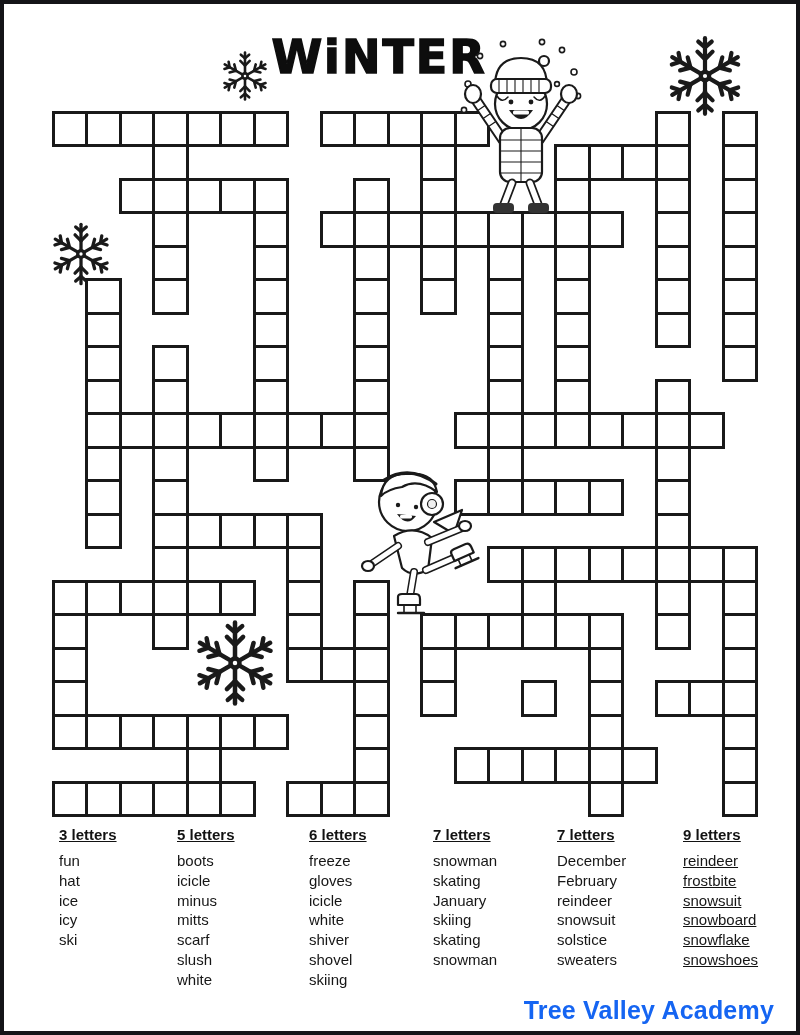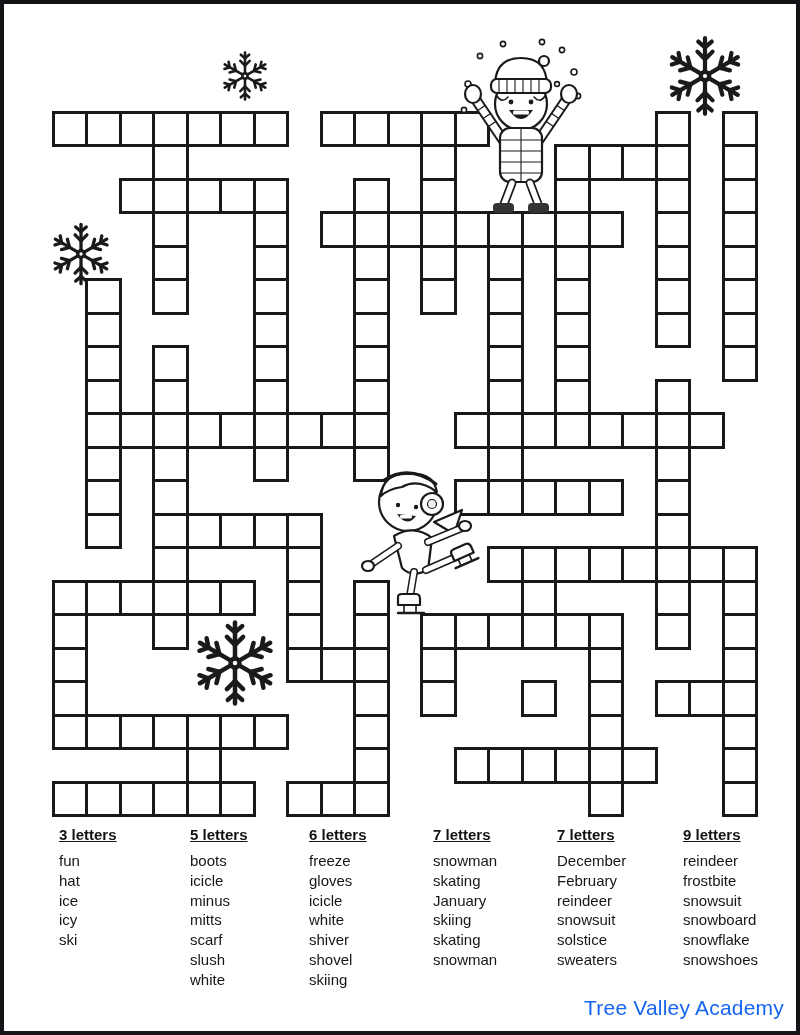--- a/index.html
+++ b/index.html
@@ -20,29 +20,30 @@
     background:#ffffff; border:3px solid #191919;
   }
   .illus { position:absolute; }
   .word-col { position:absolute; top:822px; }
   .word-heading {
     font-size:15px; font-weight:bold; text-decoration:underline;
     margin-bottom:8px; color:#121212;
   }
   .word-item { font-size:15px; line-height:19.8px; color:#161616; }
   .brand {
-    position:absolute; right:12px; top:992px;
-    font-size:21px; font-weight:normal; letter-spacing:0.2px;
+    position:absolute; right:22px; top:992px;
+    font-size:25px; font-weight:bold; letter-spacing:0.2px;
   }
 </style>
 </head>
 <body>
 
 <div class="page">
 
+  <div class="title">WiNTER</div>
 
   <div id="grid">
       <div class="grid-cell" style="left: 47.5px; top: 106.5px;"></div>
       <div class="grid-cell" style="left: 81px; top: 106.5px;"></div>
       <div class="grid-cell" style="left: 114.5px; top: 106.5px;"></div>
       <div class="grid-cell" style="left: 148px; top: 106.5px;"></div>
       <div class="grid-cell" style="left: 181.5px; top: 106.5px;"></div>
       <div class="grid-cell" style="left: 215px; top: 106.5px;"></div>
       <div class="grid-cell" style="left: 248.5px; top: 106.5px;"></div>
       <div class="grid-cell" style="left: 315.5px; top: 106.5px;"></div>
@@ -383,21 +384,21 @@
 
   <div id="words">
       <div class="word-col" style="left: 55px;">
         <div class="word-heading">3 letters</div>
         <div class="word-item">fun</div>
         <div class="word-item">hat</div>
         <div class="word-item">ice</div>
         <div class="word-item">icy</div>
         <div class="word-item">ski</div>
       </div>
-      <div class="word-col" style="left: 186px;">
+      <div class="word-col" style="left: 173px;">
         <div class="word-heading">5 letters</div>
         <div class="word-item">boots</div>
         <div class="word-item">icicle</div>
         <div class="word-item">minus</div>
         <div class="word-item">mitts</div>
         <div class="word-item">scarf</div>
         <div class="word-item">slush</div>
         <div class="word-item">white</div>
       </div>
       <div class="word-col" style="left: 305px;">
@@ -421,21 +422,21 @@
       </div>
       <div class="word-col" style="left: 553px;">
         <div class="word-heading">7 letters</div>
         <div class="word-item">December</div>
         <div class="word-item">February</div>
         <div class="word-item">reindeer</div>
         <div class="word-item">snowsuit</div>
         <div class="word-item">solstice</div>
         <div class="word-item">sweaters</div>
       </div>
-      <div class="word-col" style="left: 679px;">
+      <div class="word-col" style="left: 679px; text-decoration: underline;">
         <div class="word-heading">9 letters</div>
         <div class="word-item">reindeer</div>
         <div class="word-item">frostbite</div>
         <div class="word-item">snowsuit</div>
         <div class="word-item">snowboard</div>
         <div class="word-item">snowflake</div>
         <div class="word-item">snowshoes</div>
       </div>
     </div>
 

